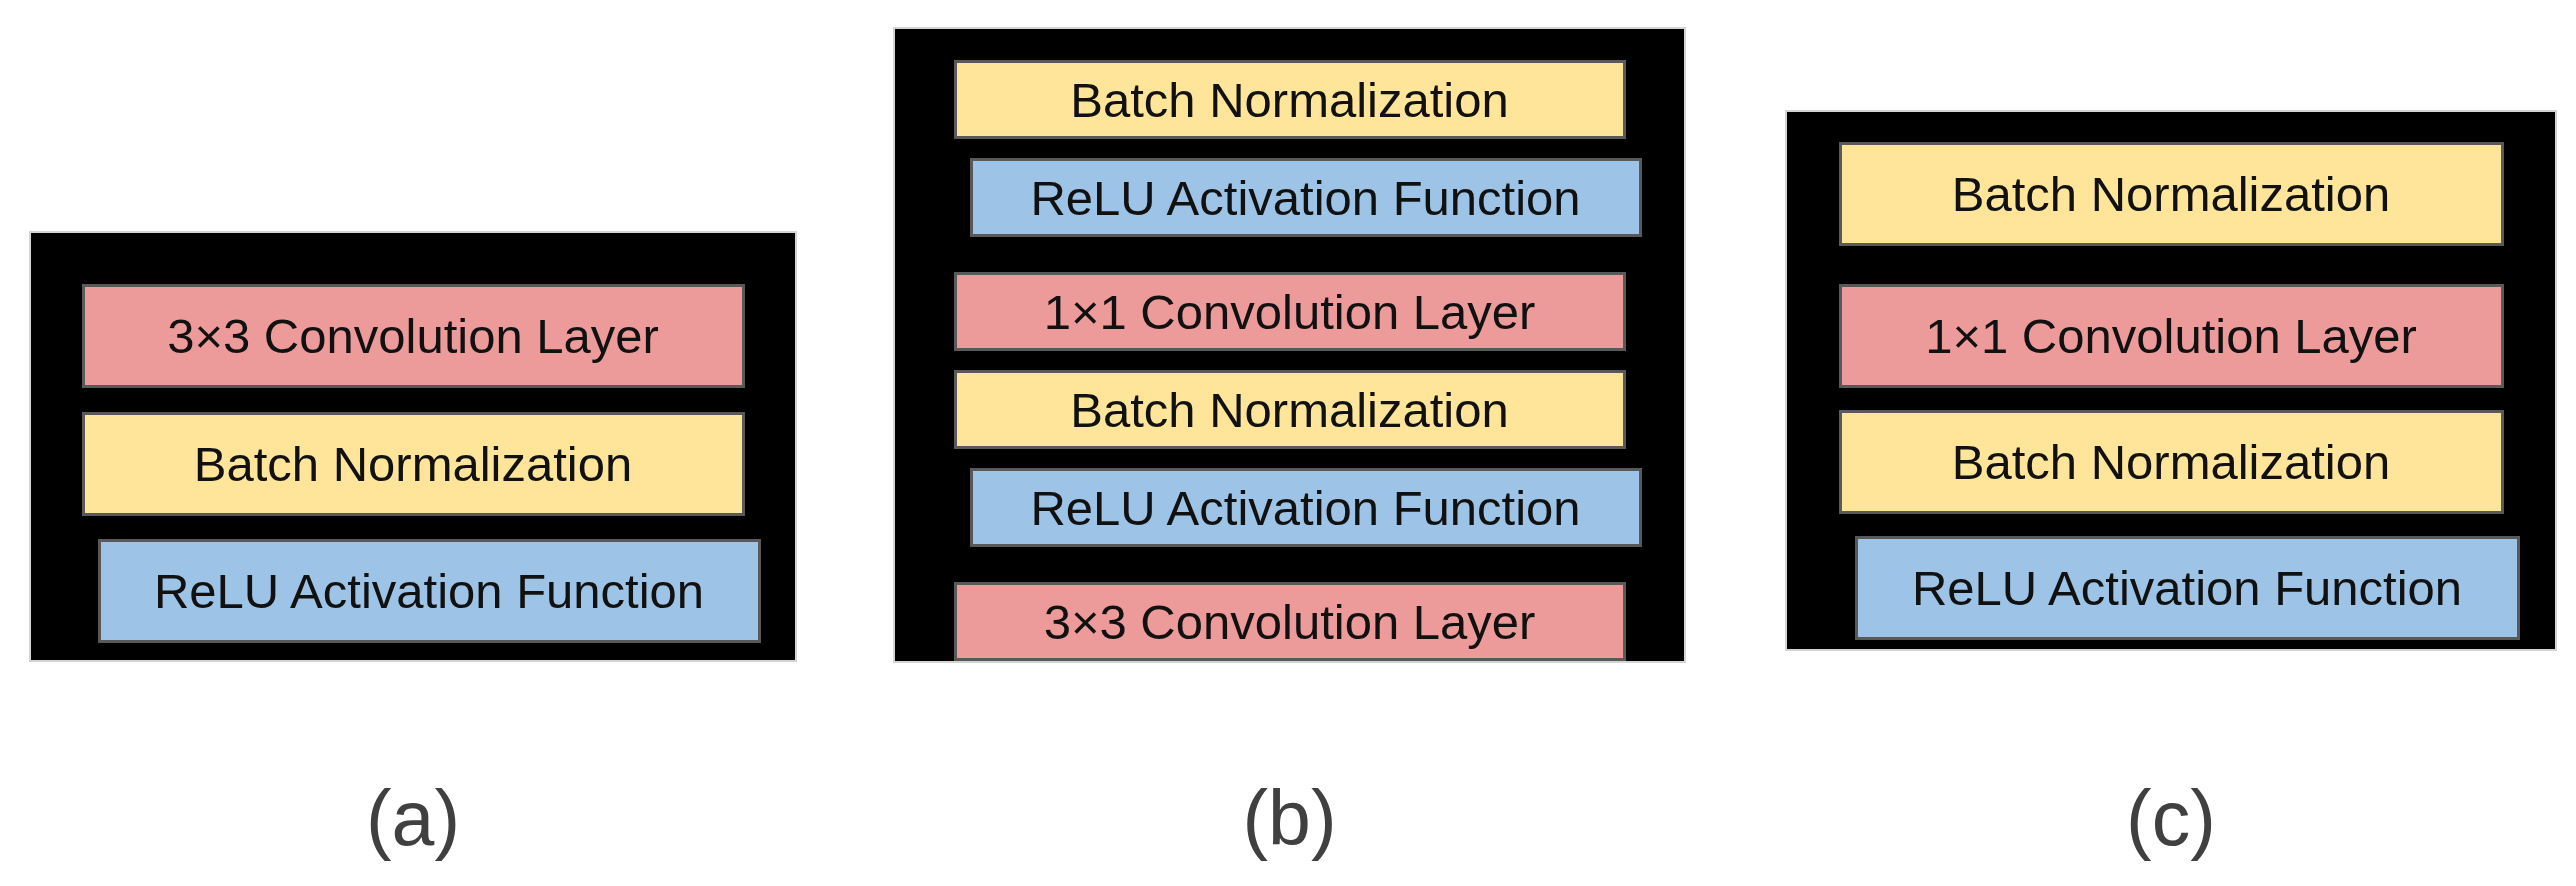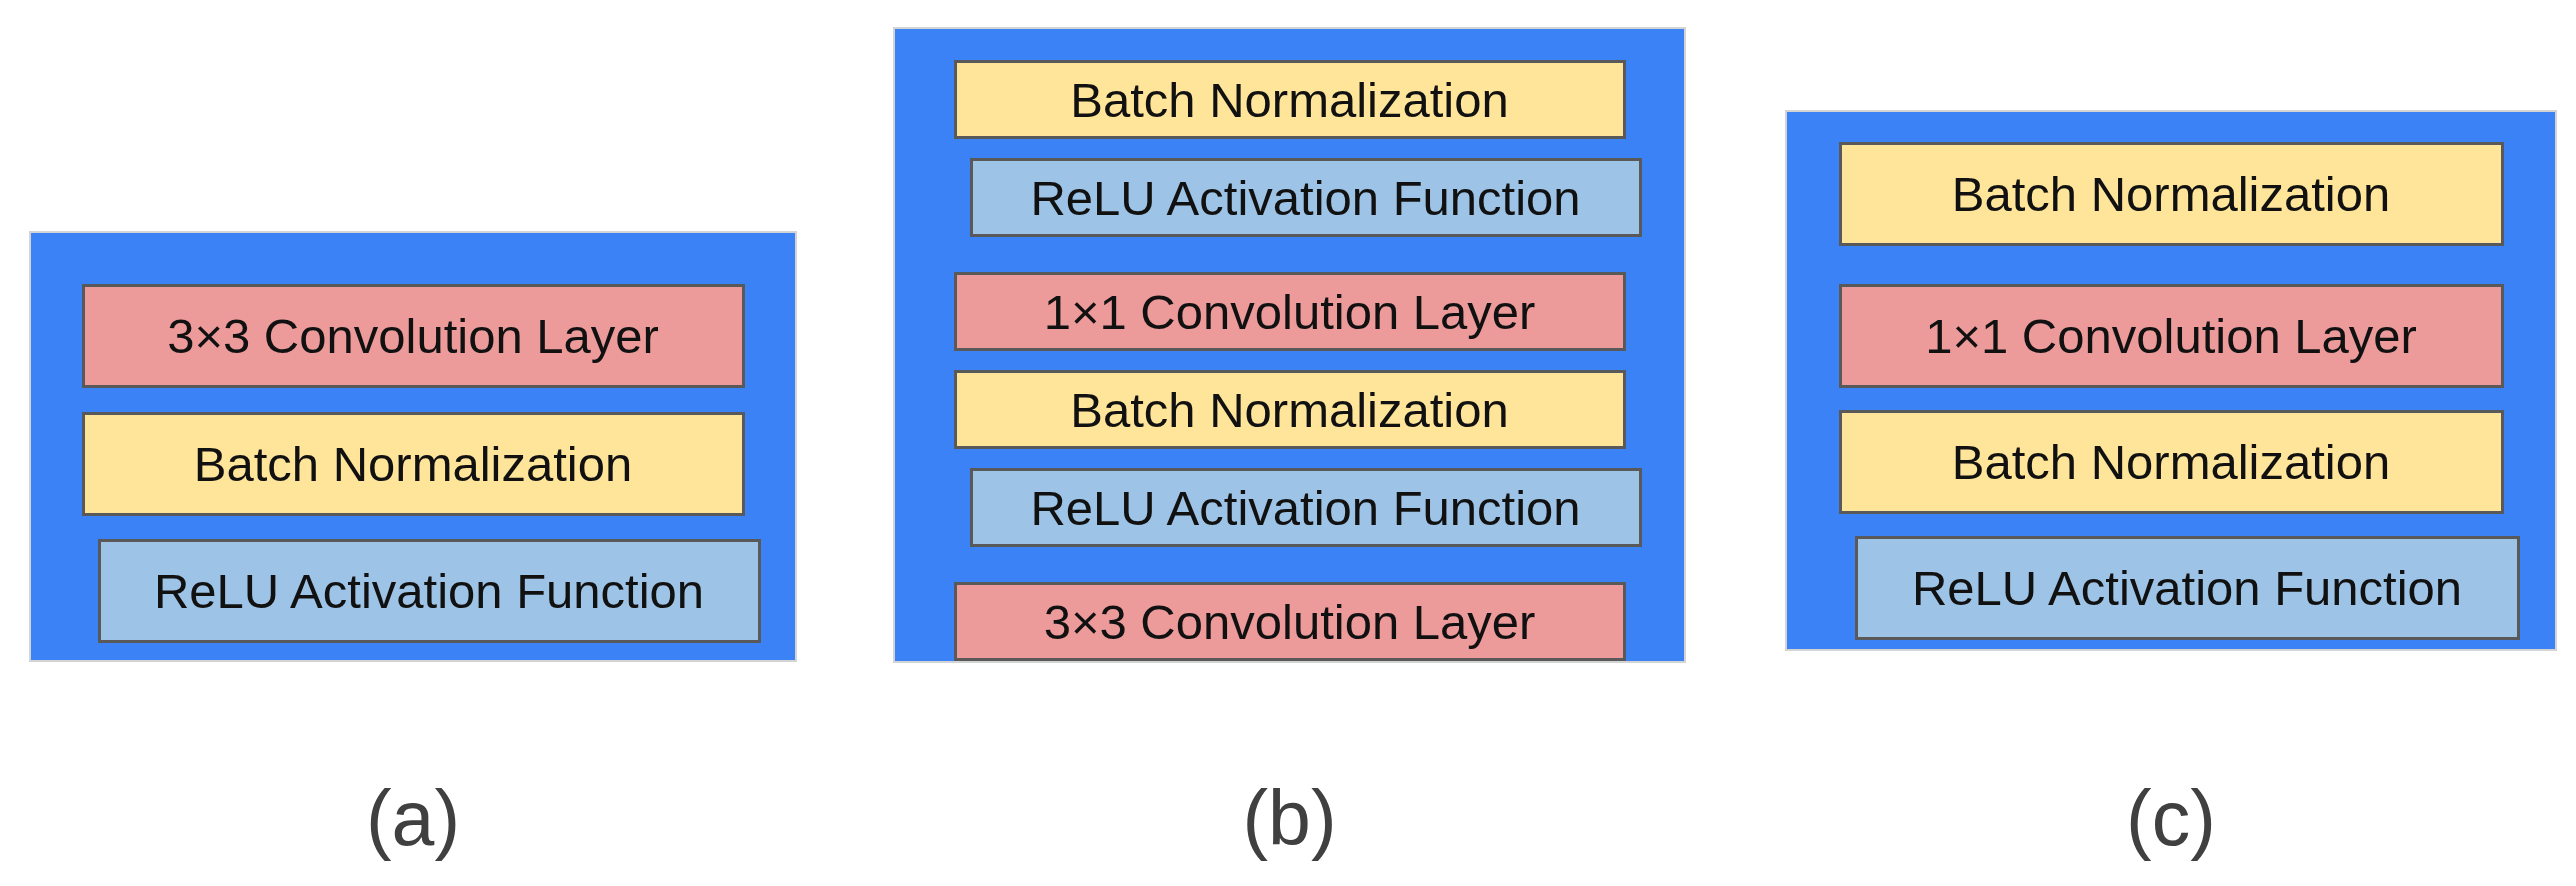--- a/index.html
+++ b/index.html
@@ -6,21 +6,21 @@
   .stage {
     position: relative;
     width: 2576px;
     height: 886px;
     background: #ffffff;
     font-family: "Liberation Sans", sans-serif;
     overflow: hidden;
   }
   .panel {
     position: absolute;
-    background: #3b82f6;
+    background: #000000;
     border: 2.4px solid #d4d4d4;
     box-sizing: border-box;
     display: flex;
     flex-direction: column;
     align-items: center;
   }
   .panel-a { left: 29px;   top: 231px; width: 768px;  height: 431px; padding-top: 35px; gap: 23.5px; }
   .panel-b { left: 893px; top: 27px;  width: 793px; height: 636px; padding-top: 31px; gap: 19px; }
   .panel-c { left: 1785px; top: 110px; width: 772px;  height: 541px; padding-top: 30px; gap: 22px; }
   .layer {

